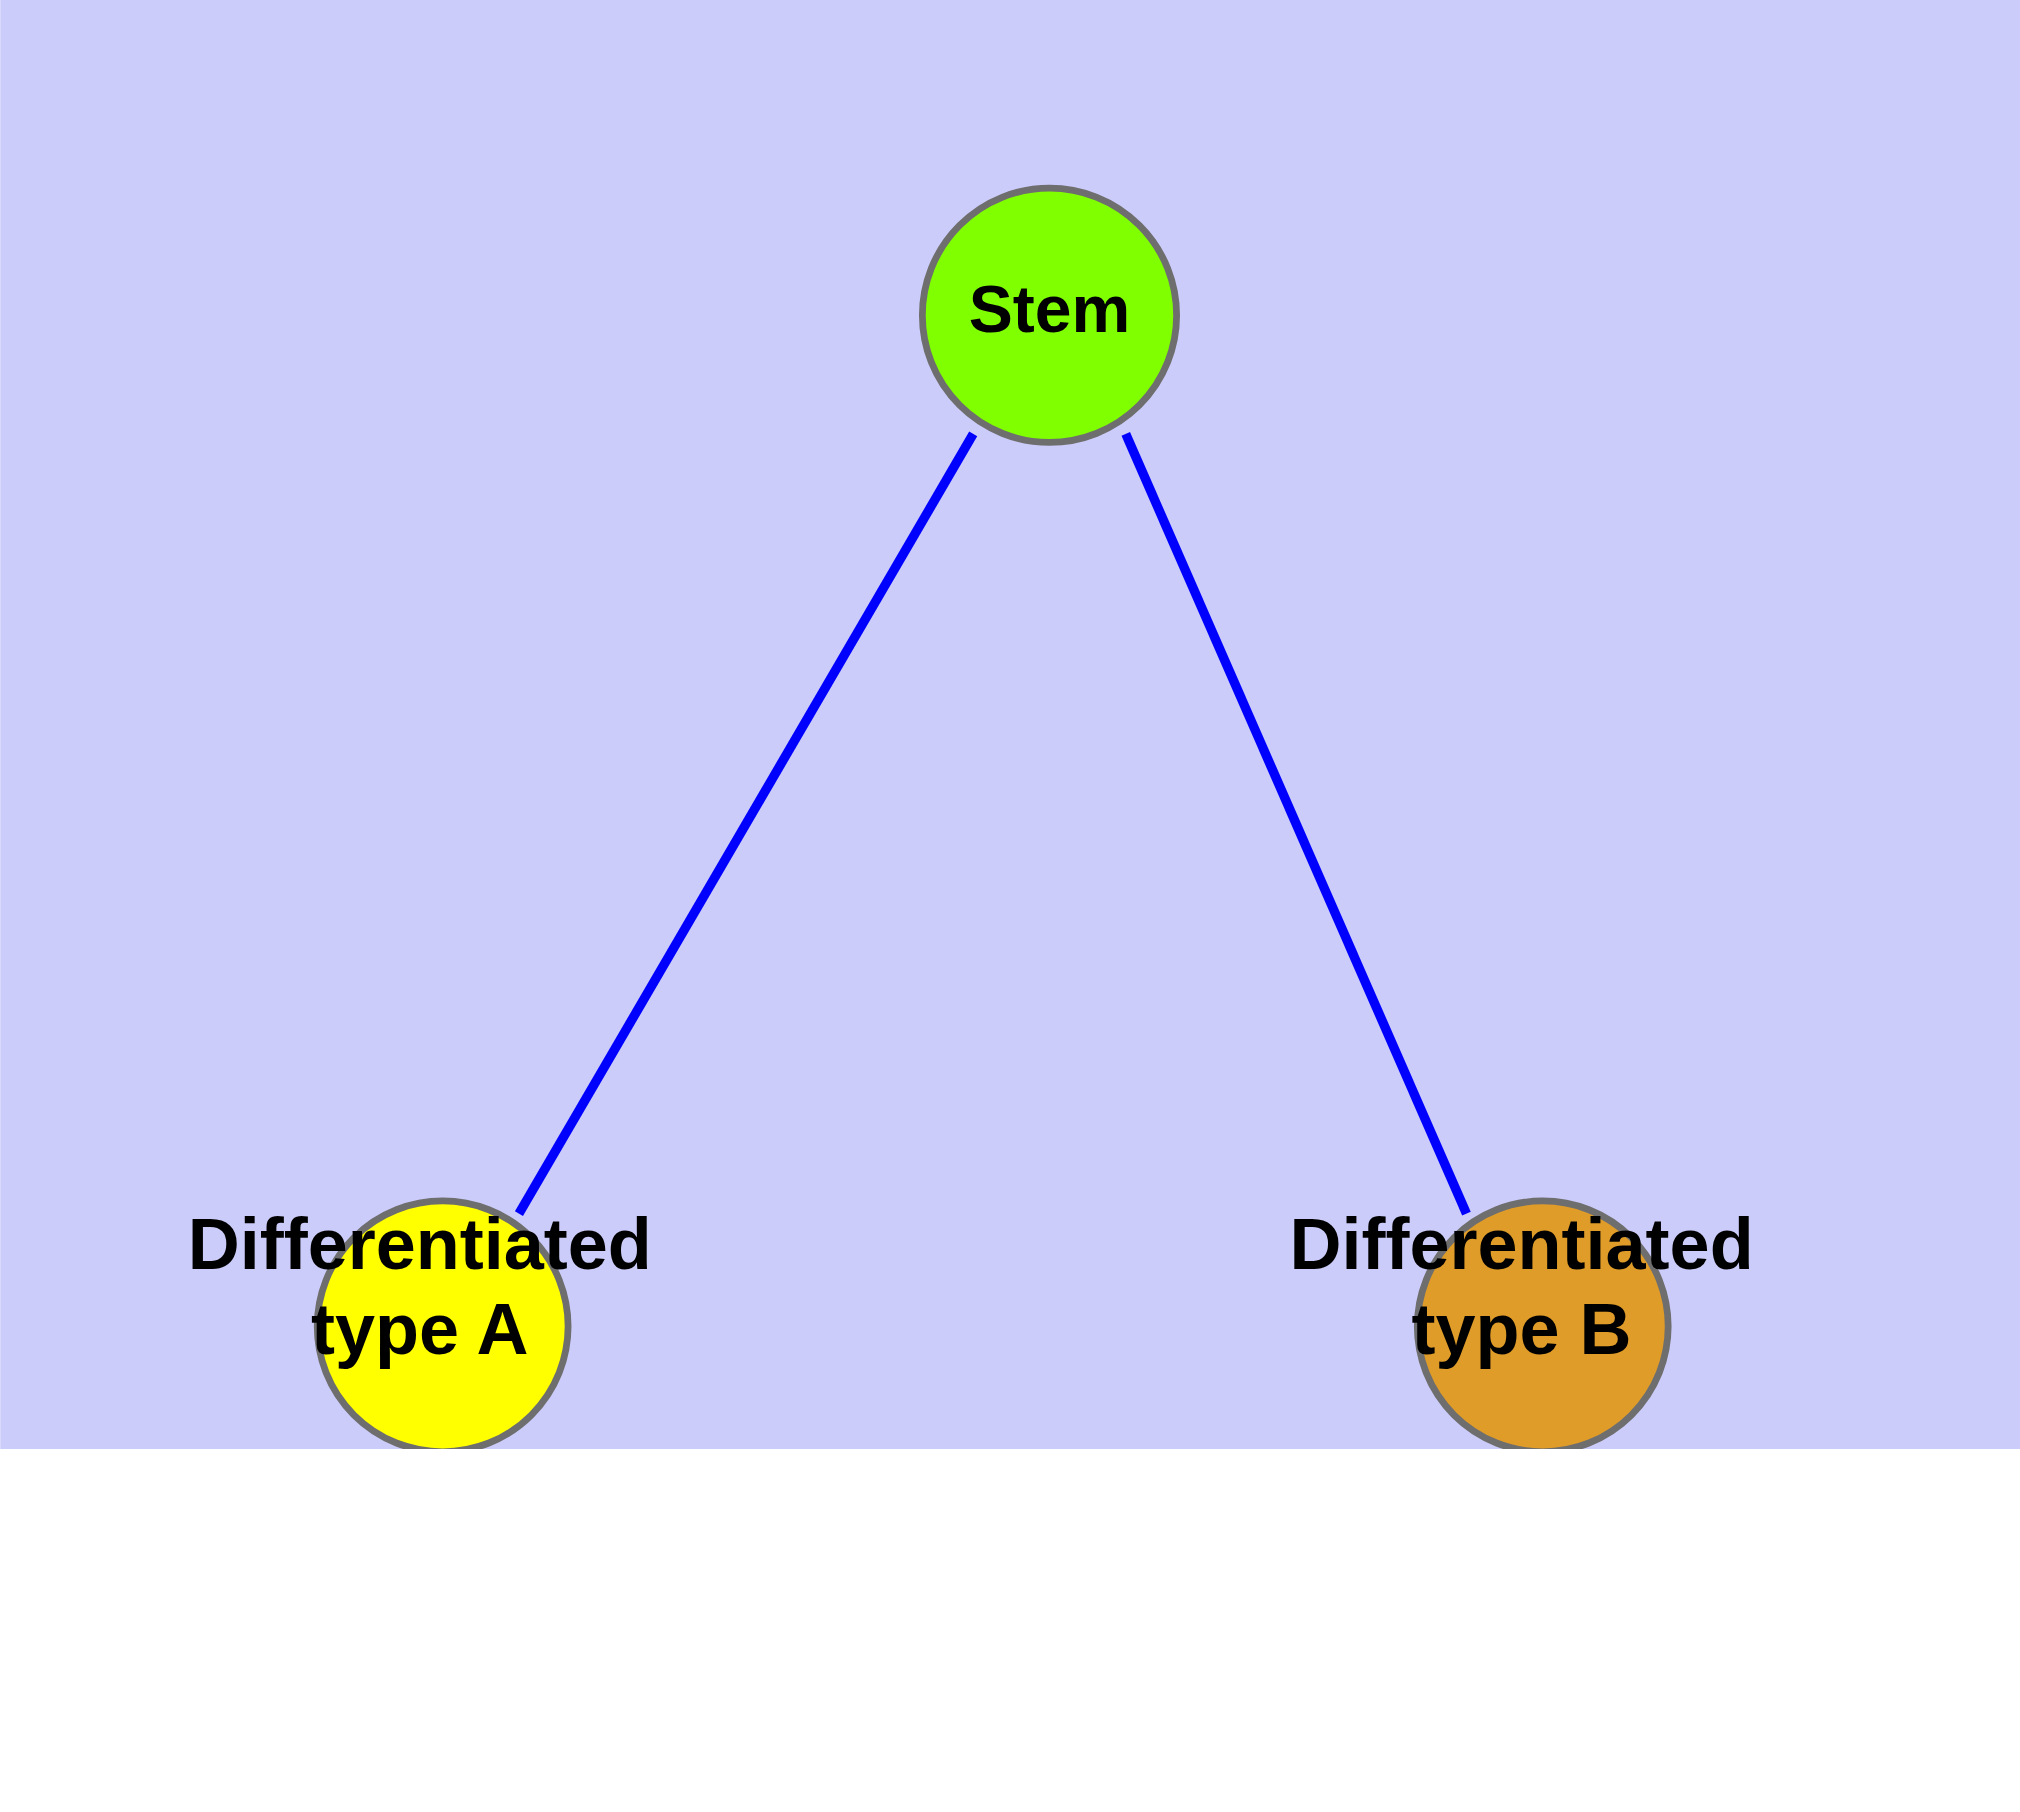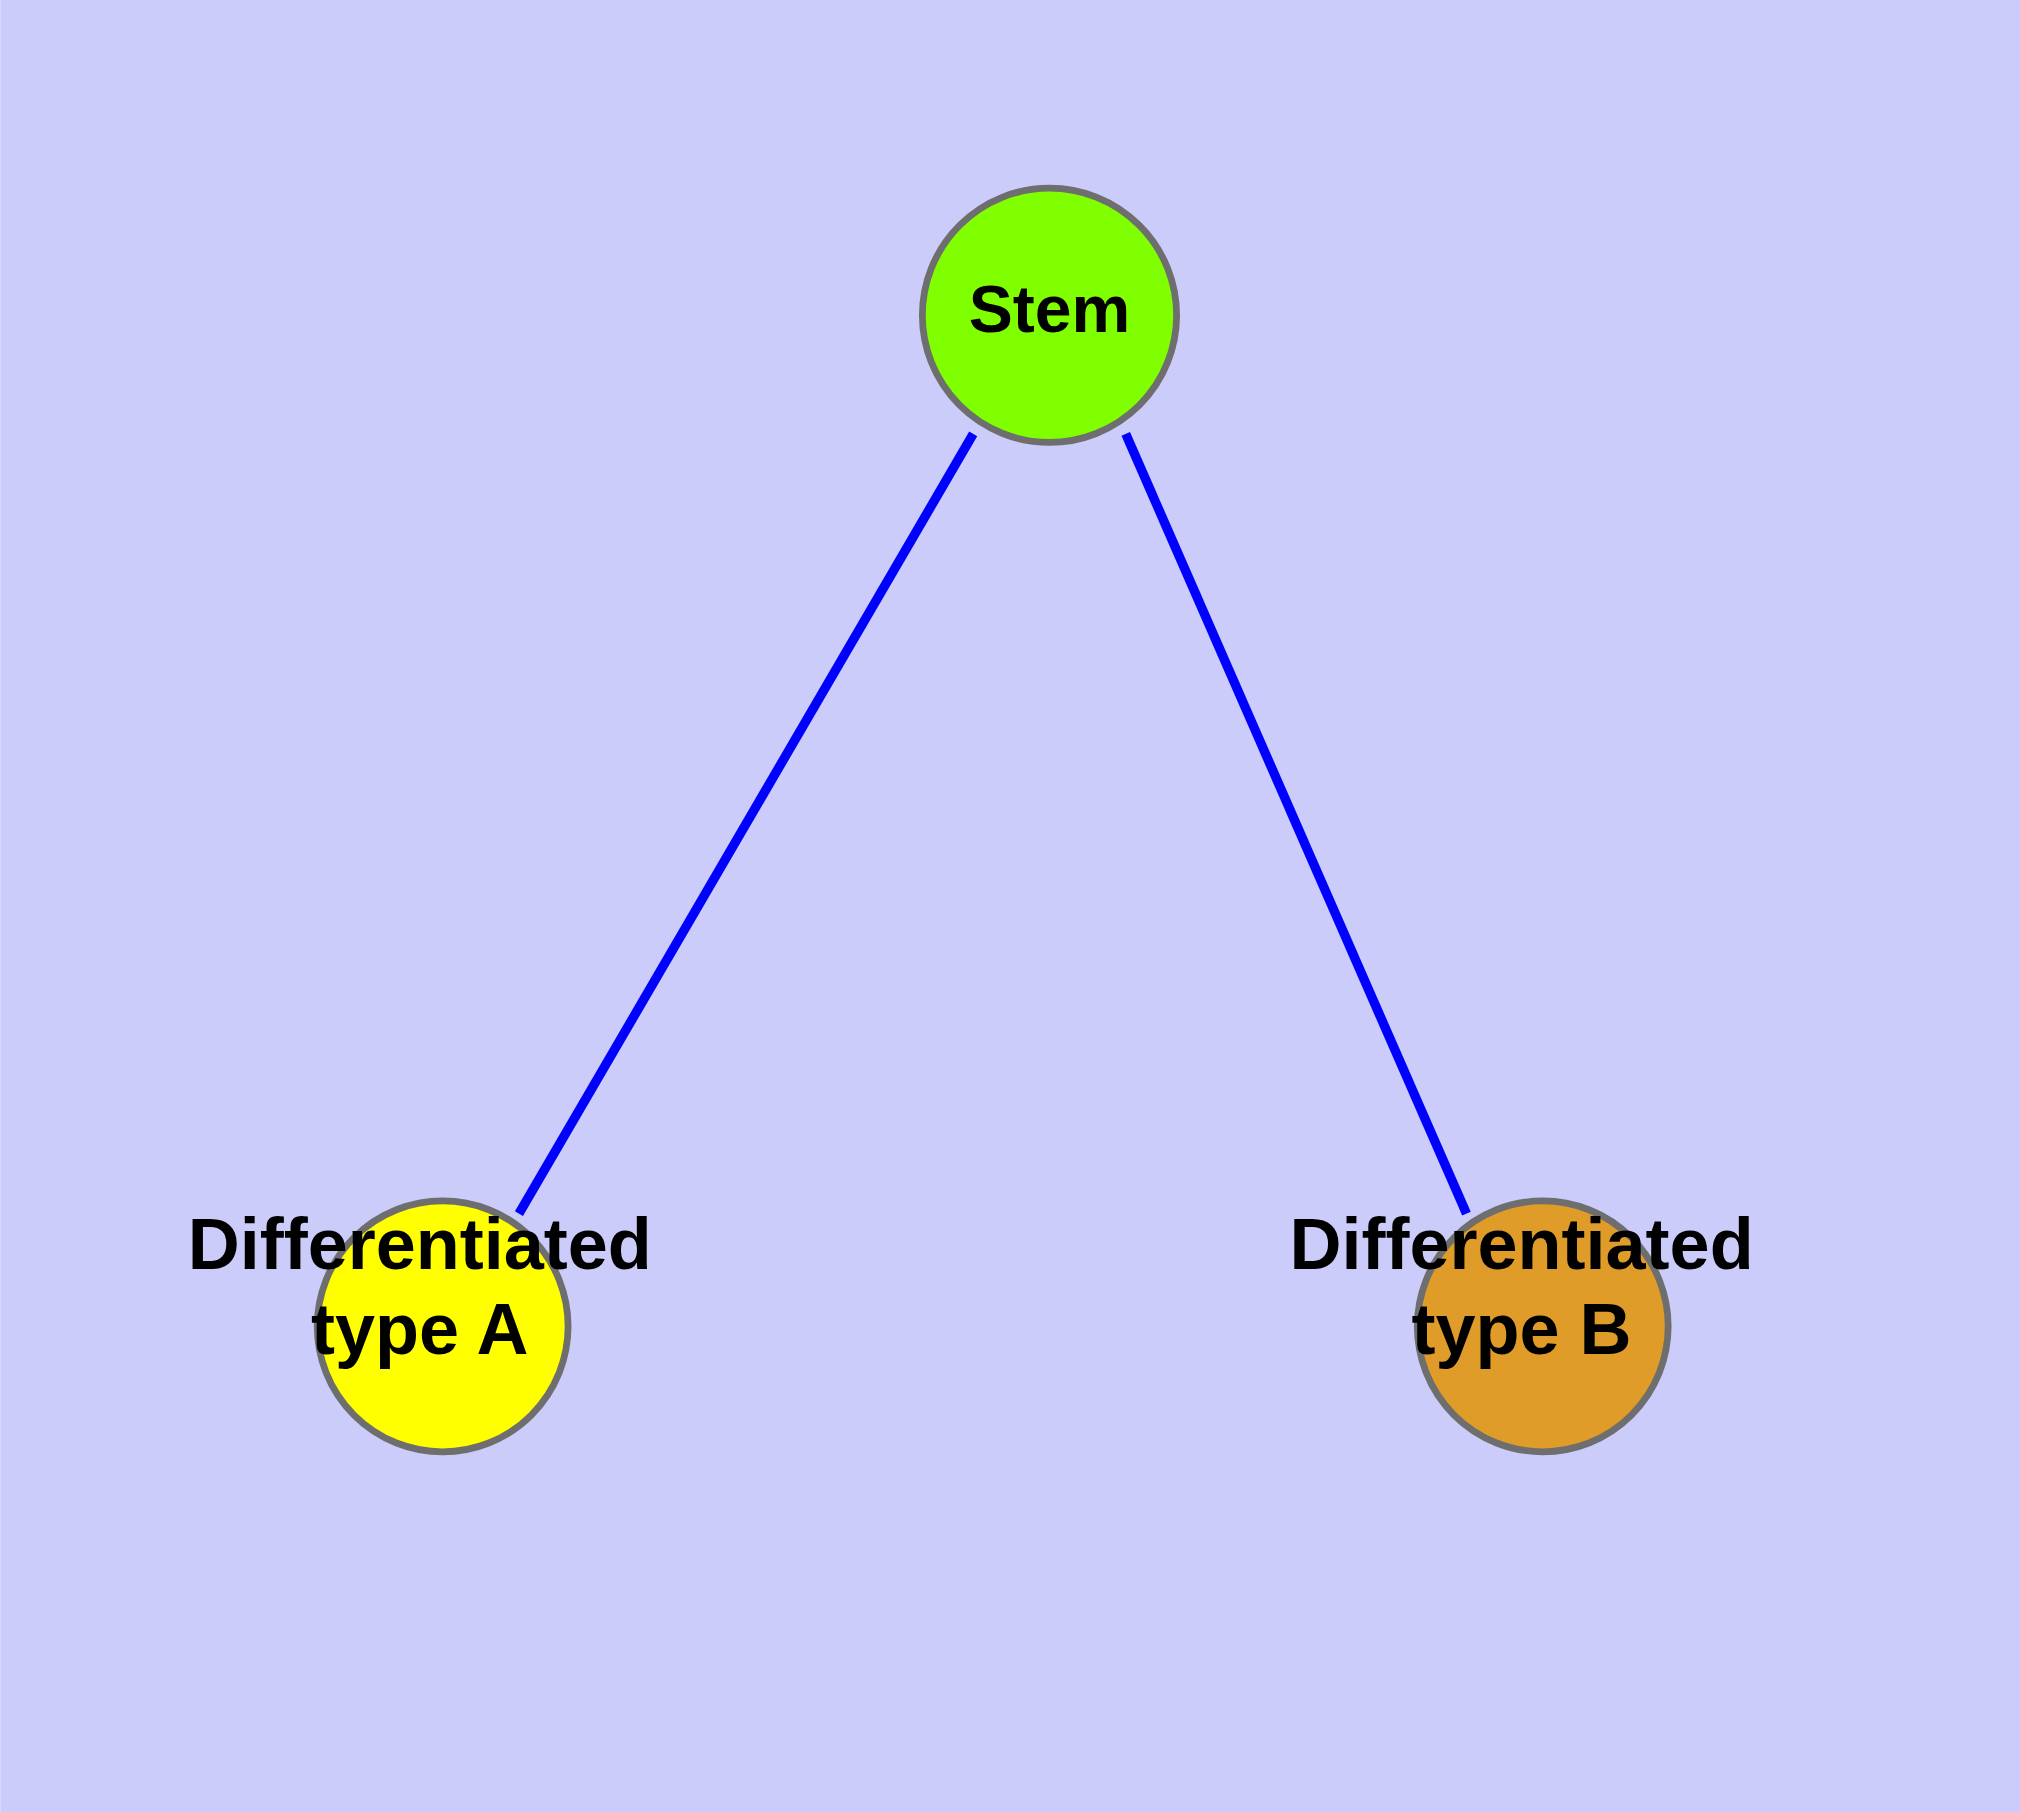--- a/index.html
+++ b/index.html
@@ -3,21 +3,21 @@
 <meta charset="utf-8">
 <style>
   html, body {
     margin: 0;
     padding: 0;
     background: #ffffff;
   }
   #canvas {
     position: relative;
     width: 2021px;
-    height: 1812px;
+    height: 1449px;
     overflow: hidden;
     font-family: "Liberation Sans", sans-serif;
   }
   #graph-svg {
     display: block;
     width: 2021px;
     height: 1812px;
   }
   .node-circle {
     stroke: #6e6e6e;

